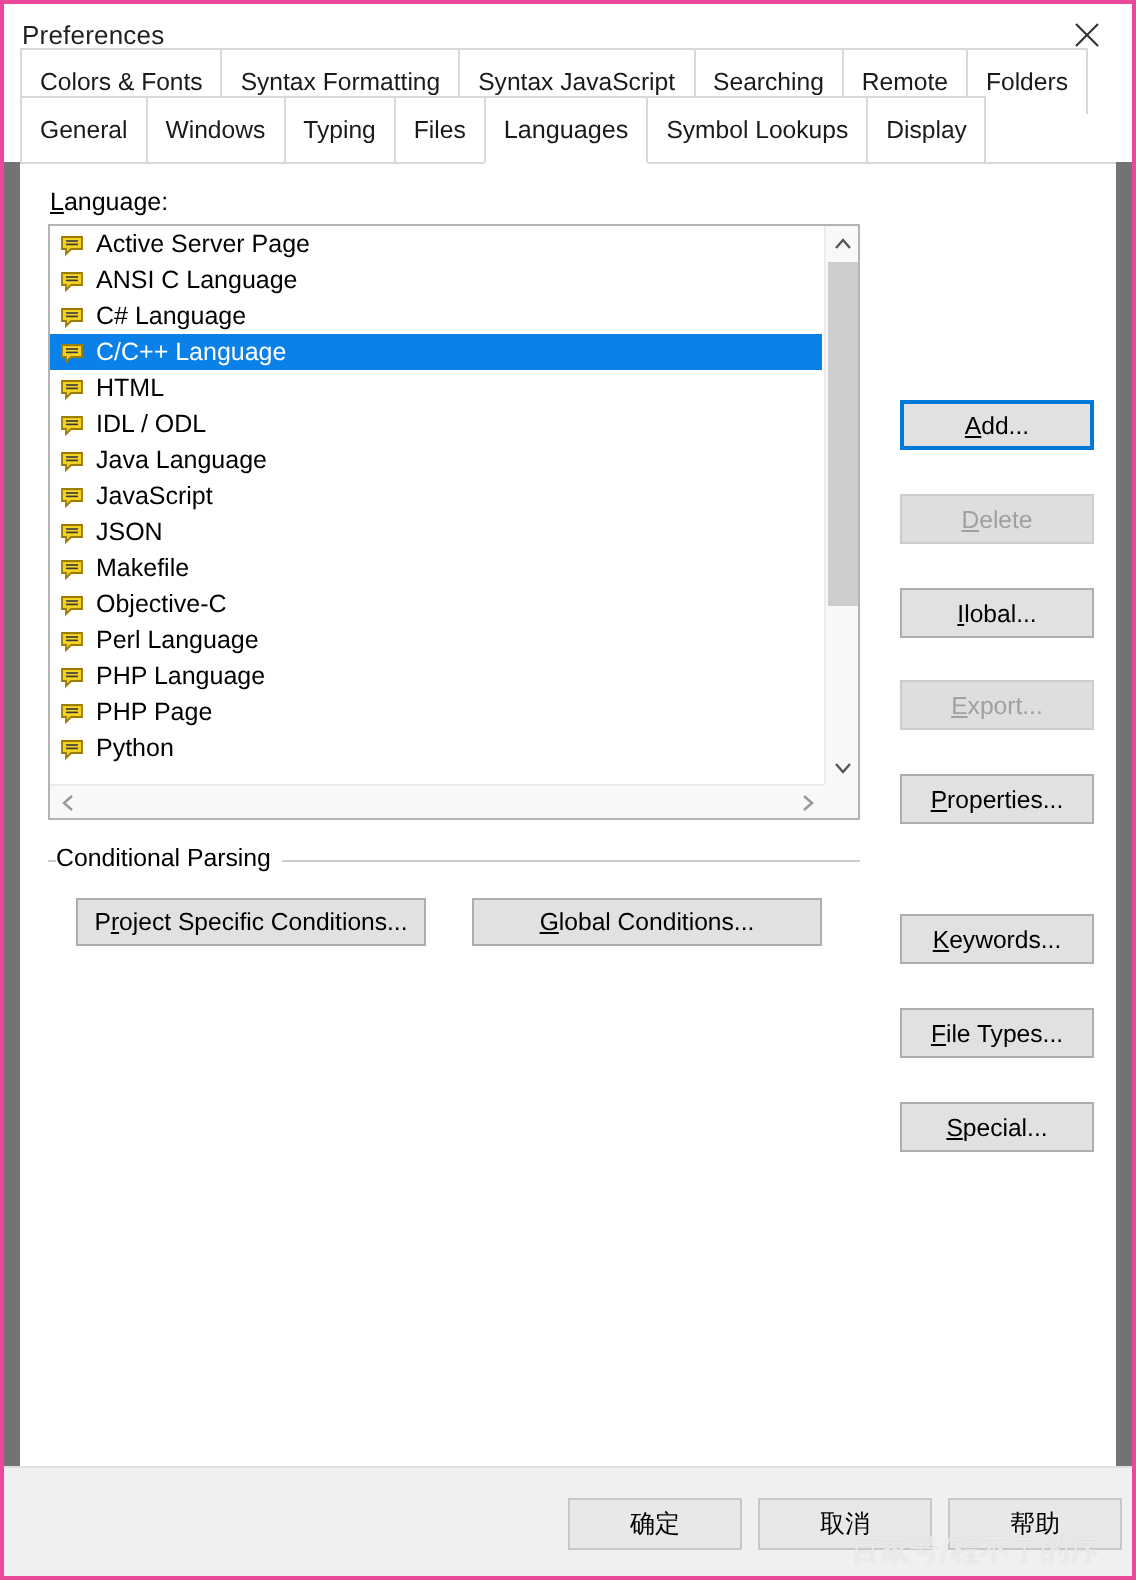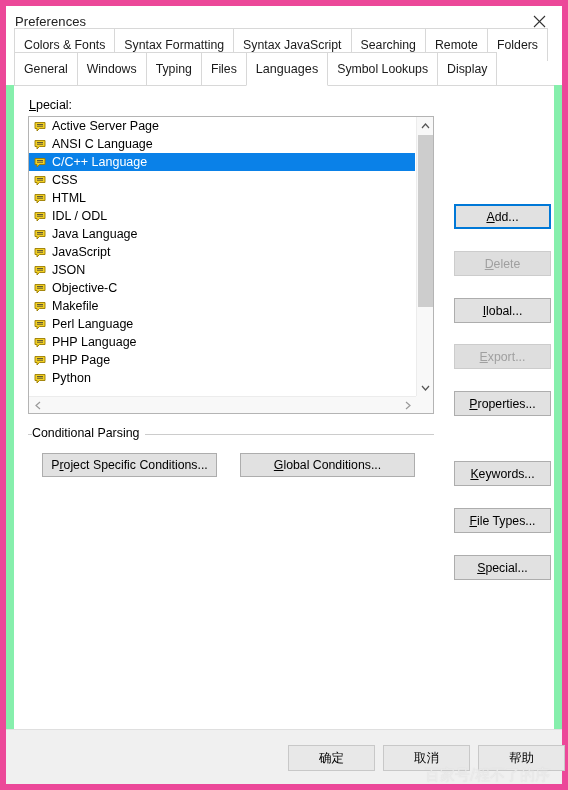--- a/index.html
+++ b/index.html
@@ -16,22 +16,22 @@
     overflow: hidden;
     position: relative;
   }
 
   
   #window {
     position: absolute;
     left: 0; top: 0;
     width: 568px;
     height: 790px;
-    background: #86efac;
-    border: 6px solid #ec4899;
+    background: #737373;
+    border: 2px solid #ec4899;
     box-sizing: border-box;
     display: flex;
     flex-direction: column;
   }
 
   
   #titlebar {
     height: 31px;
     min-height: 31px;
     background: #ffffff;
@@ -350,21 +350,21 @@
       <div class="tab">Typing</div>
       <div class="tab">Files</div>
       <div class="tab selected">Languages</div>
       <div class="tab">Symbol Lookups</div>
       <div class="tab">Display</div>
     </div>
   </div>
 
   <div id="content">
 
-    <div id="language-label"><u>L</u><span>pecial:</span></div>
+    <div id="language-label"><u>L</u><span>anguage:</span></div>
 
     <div id="listbox">
       <div id="list-items">
           <div class="list-item">
             <span class="li-icon">
               <svg width="13" height="13" viewBox="0 0 13 13">
                 <path d="M1 2.5 H11 V8.5 H5.5 L3 11 V8.5 H1 Z" fill="#f2d024" stroke="#9a7c00" stroke-width="0.9"></path>
                 <line x1="3" y1="4.5" x2="9" y2="4.5" stroke="#3a3a3a" stroke-width="0.8"></line>
                 <line x1="3" y1="6.2" x2="9" y2="6.2" stroke="#3a3a3a" stroke-width="0.8"></line>
               </svg>
@@ -374,48 +374,48 @@
           <div class="list-item">
             <span class="li-icon">
               <svg width="13" height="13" viewBox="0 0 13 13">
                 <path d="M1 2.5 H11 V8.5 H5.5 L3 11 V8.5 H1 Z" fill="#f2d024" stroke="#9a7c00" stroke-width="0.9"></path>
                 <line x1="3" y1="4.5" x2="9" y2="4.5" stroke="#3a3a3a" stroke-width="0.8"></line>
                 <line x1="3" y1="6.2" x2="9" y2="6.2" stroke="#3a3a3a" stroke-width="0.8"></line>
               </svg>
             </span>
             <span>ANSI C Language</span>
           </div>
+          <div class="list-item">
+            <span class="li-icon">
+              <svg width="13" height="13" viewBox="0 0 13 13">
+                <path d="M1 2.5 H11 V8.5 H5.5 L3 11 V8.5 H1 Z" fill="#f2d024" stroke="#9a7c00" stroke-width="0.9"></path>
+                <line x1="3" y1="4.5" x2="9" y2="4.5" stroke="#3a3a3a" stroke-width="0.8"></line>
+                <line x1="3" y1="6.2" x2="9" y2="6.2" stroke="#3a3a3a" stroke-width="0.8"></line>
+              </svg>
+            </span>
+            <span>C# Language</span>
+          </div>
           <div class="list-item selected">
             <span class="li-icon">
               <svg width="13" height="13" viewBox="0 0 13 13">
                 <path d="M1 2.5 H11 V8.5 H5.5 L3 11 V8.5 H1 Z" fill="#f2d024" stroke="#9a7c00" stroke-width="0.9"></path>
                 <line x1="3" y1="4.5" x2="9" y2="4.5" stroke="#3a3a3a" stroke-width="0.8"></line>
                 <line x1="3" y1="6.2" x2="9" y2="6.2" stroke="#3a3a3a" stroke-width="0.8"></line>
               </svg>
             </span>
             <span>C/C++ Language</span>
           </div>
           <div class="list-item">
             <span class="li-icon">
               <svg width="13" height="13" viewBox="0 0 13 13">
                 <path d="M1 2.5 H11 V8.5 H5.5 L3 11 V8.5 H1 Z" fill="#f2d024" stroke="#9a7c00" stroke-width="0.9"></path>
                 <line x1="3" y1="4.5" x2="9" y2="4.5" stroke="#3a3a3a" stroke-width="0.8"></line>
                 <line x1="3" y1="6.2" x2="9" y2="6.2" stroke="#3a3a3a" stroke-width="0.8"></line>
               </svg>
             </span>
-            <span>CSS</span>
-          </div>
-          <div class="list-item">
-            <span class="li-icon">
-              <svg width="13" height="13" viewBox="0 0 13 13">
-                <path d="M1 2.5 H11 V8.5 H5.5 L3 11 V8.5 H1 Z" fill="#f2d024" stroke="#9a7c00" stroke-width="0.9"></path>
-                <line x1="3" y1="4.5" x2="9" y2="4.5" stroke="#3a3a3a" stroke-width="0.8"></line>
-                <line x1="3" y1="6.2" x2="9" y2="6.2" stroke="#3a3a3a" stroke-width="0.8"></line>
-              </svg>
-            </span>
             <span>HTML</span>
           </div>
           <div class="list-item">
             <span class="li-icon">
               <svg width="13" height="13" viewBox="0 0 13 13">
                 <path d="M1 2.5 H11 V8.5 H5.5 L3 11 V8.5 H1 Z" fill="#f2d024" stroke="#9a7c00" stroke-width="0.9"></path>
                 <line x1="3" y1="4.5" x2="9" y2="4.5" stroke="#3a3a3a" stroke-width="0.8"></line>
                 <line x1="3" y1="6.2" x2="9" y2="6.2" stroke="#3a3a3a" stroke-width="0.8"></line>
               </svg>
             </span>
@@ -452,31 +452,31 @@
             <span>JSON</span>
           </div>
           <div class="list-item">
             <span class="li-icon">
               <svg width="13" height="13" viewBox="0 0 13 13">
                 <path d="M1 2.5 H11 V8.5 H5.5 L3 11 V8.5 H1 Z" fill="#f2d024" stroke="#9a7c00" stroke-width="0.9"></path>
                 <line x1="3" y1="4.5" x2="9" y2="4.5" stroke="#3a3a3a" stroke-width="0.8"></line>
                 <line x1="3" y1="6.2" x2="9" y2="6.2" stroke="#3a3a3a" stroke-width="0.8"></line>
               </svg>
             </span>
+            <span>Makefile</span>
+          </div>
+          <div class="list-item">
+            <span class="li-icon">
+              <svg width="13" height="13" viewBox="0 0 13 13">
+                <path d="M1 2.5 H11 V8.5 H5.5 L3 11 V8.5 H1 Z" fill="#f2d024" stroke="#9a7c00" stroke-width="0.9"></path>
+                <line x1="3" y1="4.5" x2="9" y2="4.5" stroke="#3a3a3a" stroke-width="0.8"></line>
+                <line x1="3" y1="6.2" x2="9" y2="6.2" stroke="#3a3a3a" stroke-width="0.8"></line>
+              </svg>
+            </span>
             <span>Objective-C</span>
-          </div>
-          <div class="list-item">
-            <span class="li-icon">
-              <svg width="13" height="13" viewBox="0 0 13 13">
-                <path d="M1 2.5 H11 V8.5 H5.5 L3 11 V8.5 H1 Z" fill="#f2d024" stroke="#9a7c00" stroke-width="0.9"></path>
-                <line x1="3" y1="4.5" x2="9" y2="4.5" stroke="#3a3a3a" stroke-width="0.8"></line>
-                <line x1="3" y1="6.2" x2="9" y2="6.2" stroke="#3a3a3a" stroke-width="0.8"></line>
-              </svg>
-            </span>
-            <span>Makefile</span>
           </div>
           <div class="list-item">
             <span class="li-icon">
               <svg width="13" height="13" viewBox="0 0 13 13">
                 <path d="M1 2.5 H11 V8.5 H5.5 L3 11 V8.5 H1 Z" fill="#f2d024" stroke="#9a7c00" stroke-width="0.9"></path>
                 <line x1="3" y1="4.5" x2="9" y2="4.5" stroke="#3a3a3a" stroke-width="0.8"></line>
                 <line x1="3" y1="6.2" x2="9" y2="6.2" stroke="#3a3a3a" stroke-width="0.8"></line>
               </svg>
             </span>
             <span>Perl Language</span>

